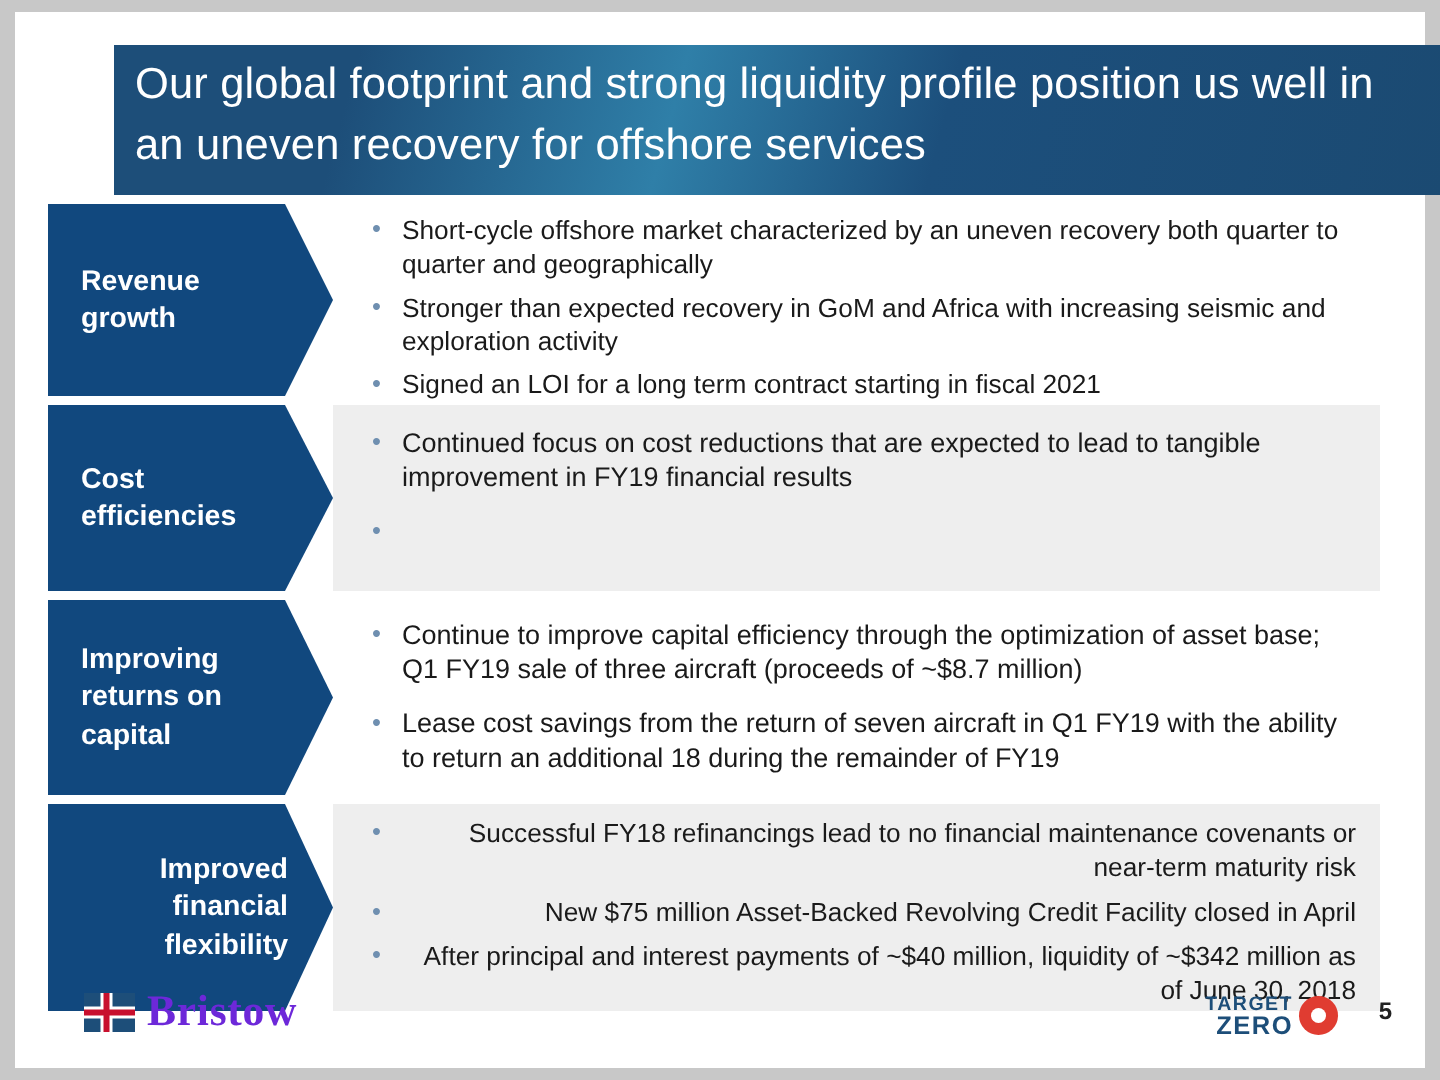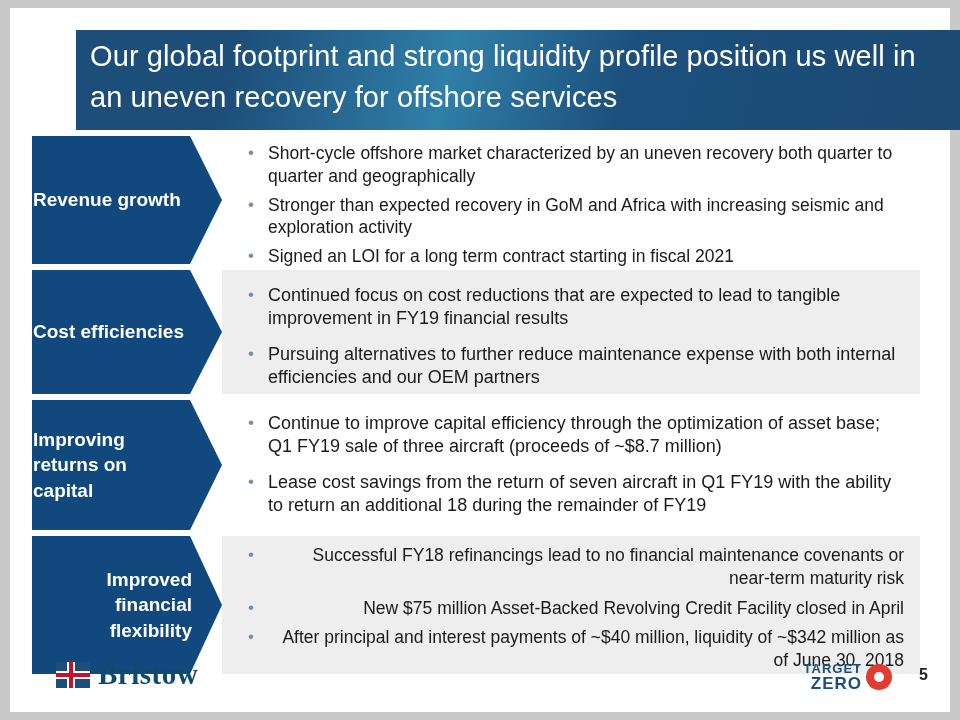--- a/index.html
+++ b/index.html
@@ -57,21 +57,21 @@
     width: 190px;
     height: 100%;
     background: #11487e;
     clip-path: polygon(0 0, 158px 0, 190px 50%, 158px 100%, 0 100%);
     color: #ffffff;
     box-sizing: border-box;
     display: flex;
     align-items: center;
   }
   .chev-label {
-    padding-left: 1px;
+    padding-left: 22px;
     padding-right: 30px;
     font-size: 19px;
     font-weight: bold;
     line-height: 1.33;
   }
   .content {
     position: absolute;
     left: 190px;
     top: 0;
     right: 0;
@@ -143,21 +143,21 @@
   }
   .flag .fblue { position:absolute; left:0; top:0; width:34px; height:26px; background:#1d4e79; }
   .flag .fwhv  { position:absolute; left:11px; top:0; width:8px; height:26px; background:#ffffff; }
   .flag .fwhh  { position:absolute; left:0; top:9px; width:34px; height:8px; background:#ffffff; }
   .flag .frv   { position:absolute; left:13px; top:0; width:4px; height:26px; background:#c8102e; }
   .flag .frh   { position:absolute; left:0; top:11px; width:34px; height:4px; background:#c8102e; }
   .bristow-word {
     font-family: "Liberation Serif", serif;
     font-size: 29px;
     font-weight: bold;
-    color: #0c4a6e;
+    color: #6d28d9;
     letter-spacing: 0.5px;
   }
   .target-zero {
     position: absolute;
     right: 58px;
     top: 8px;
     display: flex;
     align-items: center;
   }
   .tz-text {
@@ -227,21 +227,21 @@
     </div>
   </div>
 
   <div class="row" id="row-cost">
     <div class="chev">
       <div class="chev-label">Cost efficiencies</div>
     </div>
     <div class="content shaded">
       <ul class="bullets">
         <li><span class="dot">•</span><span>Continued focus on cost reductions that are expected to lead to tangible improvement in FY19 financial results</span></li>
-        <li><span class="dot">•</span><span>Pursuing alternatives to further reduce maintenance expense with both internal efficiencies and our OEM partners</span></li>
+        <li><span class="dot">•</span></li>
       </ul>
     </div>
   </div>
 
   <div class="row" id="row-returns">
     <div class="chev">
       <div class="chev-label">Improving returns on capital</div>
     </div>
     <div class="content plain">
       <ul class="bullets">

